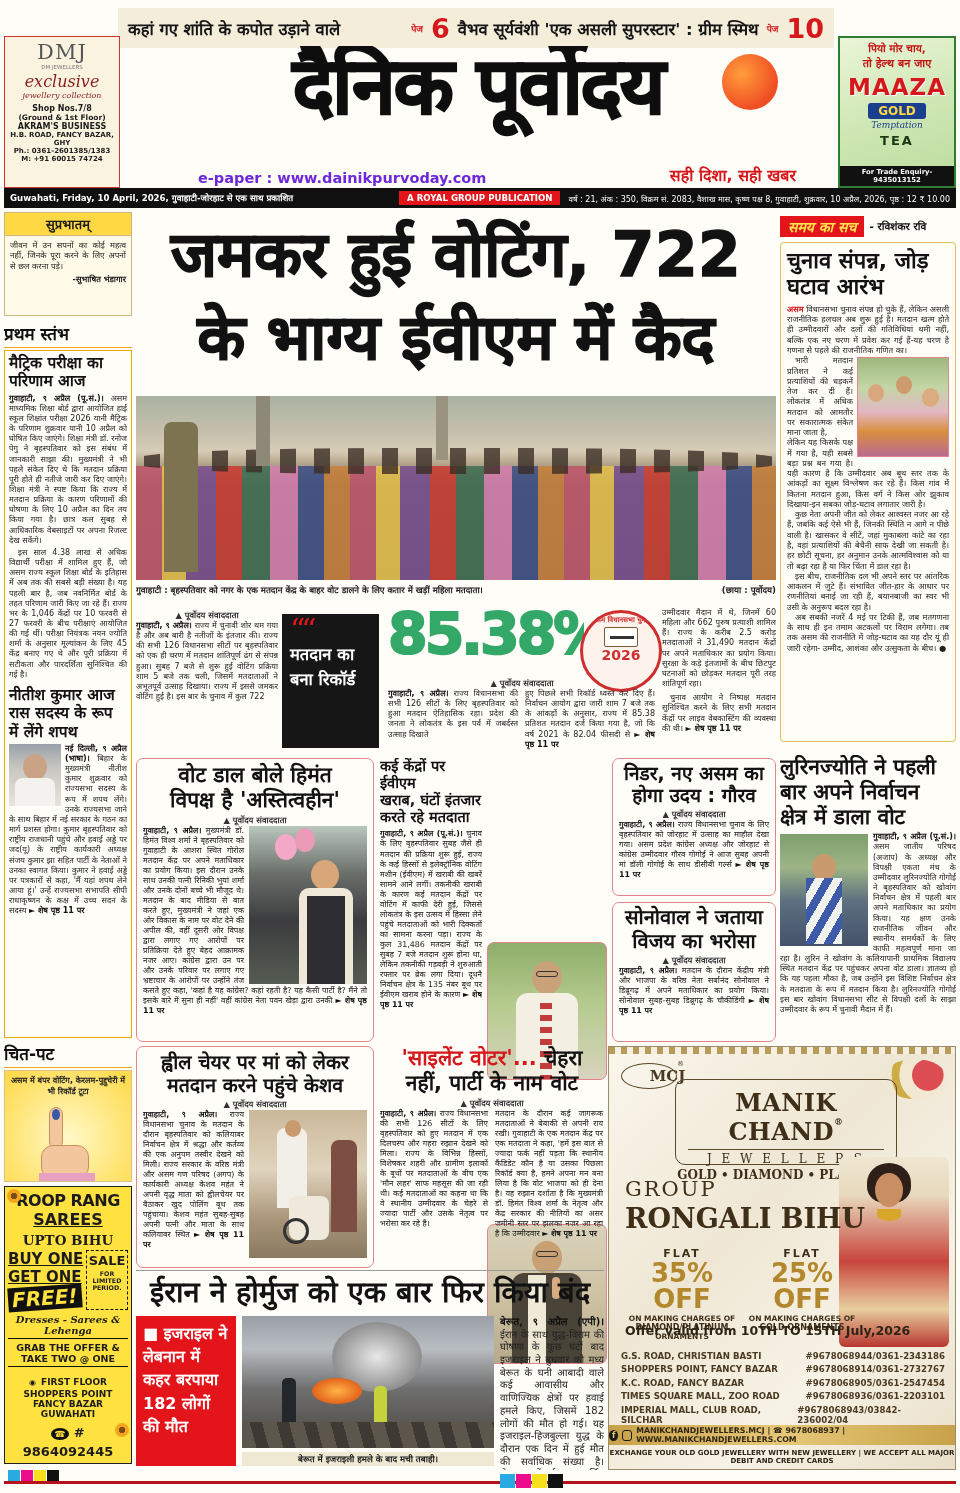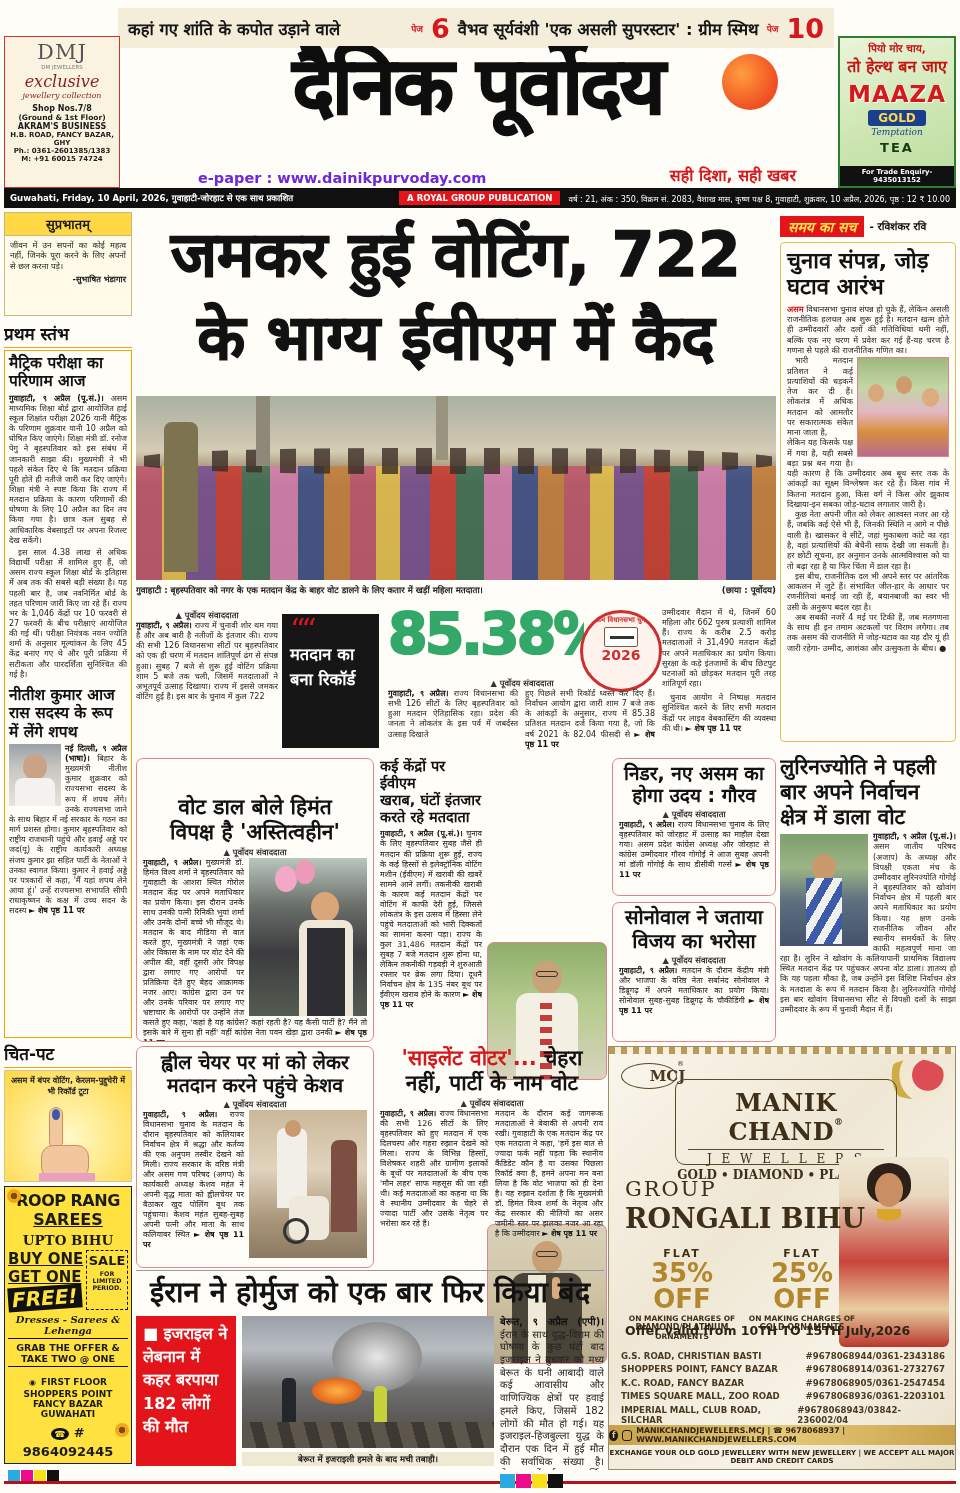--- a/index.html
+++ b/index.html
@@ -55,21 +55,21 @@
                 background:radial-gradient(circle at 35% 35%, #ff9d3c, #f04e23 70%);"></div>
     <div style="position:relative;text-align:center;font-weight:bold;font-size:78px;line-height:1.05;color:#0e0e0e;
                 -webkit-text-stroke:2px #0e0e0e;letter-spacing:-2px;">दैनिक पूर्वोदय</div>
     <div style="position:absolute;left:78px;bottom:2px;font-weight:bold;font-size:14.5px;color:#6d28d9;">e-paper : www.dainikpurvoday.com</div>
     <div style="position:absolute;right:40px;bottom:2px;font-weight:bold;font-size:16px;color:#d6171c;">सही दिशा, सही खबर</div>
   </div>
 
   <div class="abs c" style="left:838px;top:36px;width:118px;height:152px;border:2px solid #2e7d32;
               background:linear-gradient(160deg,#eaf5d8,#cde6b2 55%,#bcdc9e);padding:3px 2px;">
     <div style="font-size:10.5px;font-weight:bold;color:#c41414;">पियो मोर चाय,</div>
-    <div style="font-size:16px;font-weight:bold;color:#c41414;">तो हेल्थ बन जाए</div>
+    <div style="font-size:11px;font-weight:bold;color:#c41414;">तो हेल्थ बन जाए</div>
     <div style="font-size:23px;font-weight:bold;color:#d6171c;letter-spacing:1px;margin-top:4px;text-shadow:1px 1px 0 #fff;">MAAZA</div>
     <div style="display:inline-block;background:#1b3f8f;color:#ffd843;font-weight:bold;font-size:12px;padding:1px 10px;border-radius:3px;">GOLD</div>
     <div style="font-family:'DejaVu Serif',serif;font-style:italic;font-size:9px;color:#1b3f8f;margin-top:1px;">Temptation</div>
     <div style="font-size:13px;font-weight:bold;color:#173a12;margin-top:3px;letter-spacing:2px;">TEA</div>
     <div style="position:absolute;left:0;right:0;bottom:0;background:#111;color:#fff;font-size:6.8px;font-weight:bold;padding:2px 0;">For Trade Enquiry- 9435013152</div>
   </div>
 
   <div class="abs" style="left:4px;top:188px;width:952px;height:20px;background:#101010;color:#fff;display:flex;align-items:center;gap:8px;padding:0 6px;">
     <span style="font-size:8.6px;font-weight:bold;white-space:nowrap;">Guwahati, Friday, 10 April, 2026,  गुवाहाटी-जोरहाट से एक साथ प्रकाशित</span>
     <span style="flex:1;"></span>
@@ -248,21 +248,21 @@
       <div style="position:absolute;left:64px;top:30px;width:17px;height:19px;border-radius:50%;background:#dcab80;"></div>
     </div>
     <div class="bt" style="text-indent:8px;font-size:8.1px;"><span>भारी मतदान प्रतिशत ने कई प्रत्याशियों की धड़कनें तेज कर दी हैं। लोकतंत्र में अधिक मतदान को आमतौर पर सकारात्मक संकेत माना जाता है,</span></div>
     <div class="bt" style="font-size:8.1px;"><span>लेकिन यह किसके पक्ष में गया है, यही सबसे बड़ा प्रश्न बन गया है। यही कारण है कि उम्मीदवार अब बूथ स्तर तक के आंकड़ों का सूक्ष्म विश्लेषण कर रहे हैं। किस गांव में कितना मतदान हुआ, किस वर्ग ने किस ओर झुकाव दिखाया-इन सबका जोड़-घटाव लगातार जारी है।</span></div>
     <div class="bt" style="text-indent:8px;font-size:8.1px;"><span>कुछ नेता अपनी जीत को लेकर आश्वस्त नजर आ रहे हैं, जबकि कई ऐसे भी हैं, जिनकी स्थिति न आगे न पीछे वाली है। खासकर वे सीटें, जहां मुकाबला कांटे का रहा है, वहां प्रत्याशियों की बेचैनी साफ देखी जा सकती है। हर छोटी सूचना, हर अनुमान उनके आत्मविश्वास को या तो बढ़ा रहा है या फिर चिंता में डाल रहा है।</span></div>
     <div class="bt" style="text-indent:8px;font-size:8.1px;"><span>इस बीच, राजनीतिक दल भी अपने स्तर पर आंतरिक आकलन में जुटे हैं। संभावित जीत-हार के आधार पर रणनीतियां बनाई जा रही हैं, बयानबाजी का स्वर भी उसी के अनुरूप बदल रहा है।</span></div>
     <div class="bt" style="text-indent:8px;font-size:8.1px;"><span>अब सबकी नजरें 4 मई पर टिकी हैं, जब मतगणना के साथ ही इन तमाम अटकलों पर विराम लगेगा। तब तक असम की राजनीति में जोड़-घटाव का यह दौर यूं ही जारी रहेगा- उम्मीद, आशंका और उत्सुकता के बीच। ●</span></div>
   </div>
 
   <div class="abs pinkbox" style="left:136px;top:758px;width:238px;height:284px;padding:4px 6px;">
-    <div class="hl c" style="font-size:21px;margin-top:32px;">
+    <div class="hl c" style="font-size:21px;">
       <div>वोट डाल बोले हिमंत</div>
         <div>विपक्ष है 'अस्तित्वहीन'</div>
     </div>
     <div class="byline">▲ पूर्वोदय संवाददाता</div>
     <div class="photo" style="float:right;width:118px;height:158px;margin:0 0 2px 5px;
                 background:linear-gradient(180deg,#b9c7bd 0%,#6a6f6a 30%,#3c3c3e 60%,#555c52 100%);">
       <div style="position:absolute;left:26px;top:8px;width:22px;height:26px;border-radius:50%;background:#f2a8c6;"></div>
       <div style="position:absolute;left:46px;top:2px;width:20px;height:24px;border-radius:50%;background:#eb9ab8;"></div>
       <div style="position:absolute;left:62px;top:34px;width:28px;height:30px;border-radius:50%;background:#d8a678;"></div>
       <div style="position:absolute;left:50px;top:62px;width:54px;height:96px;background:#efe8d8;border-radius:10px 10px 0 0;"></div>

